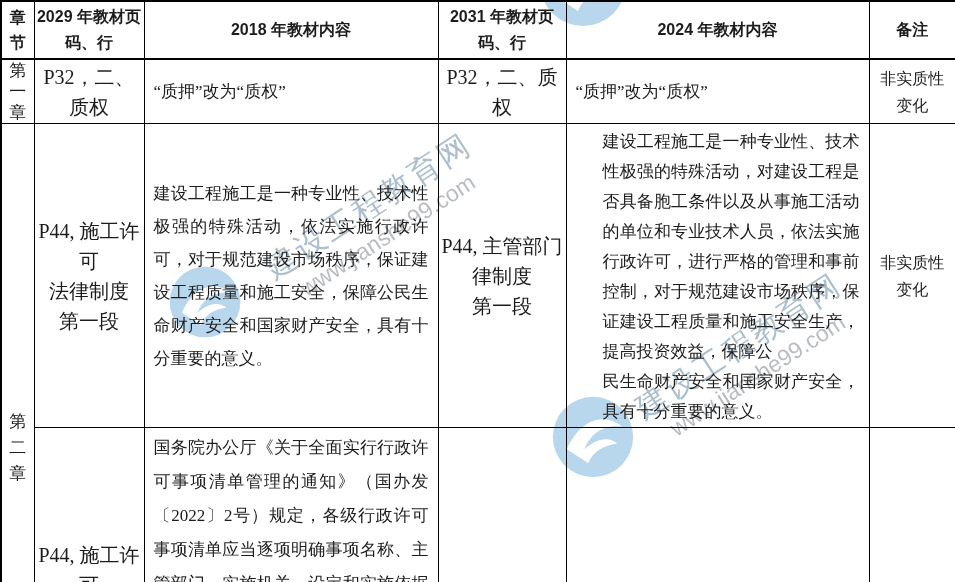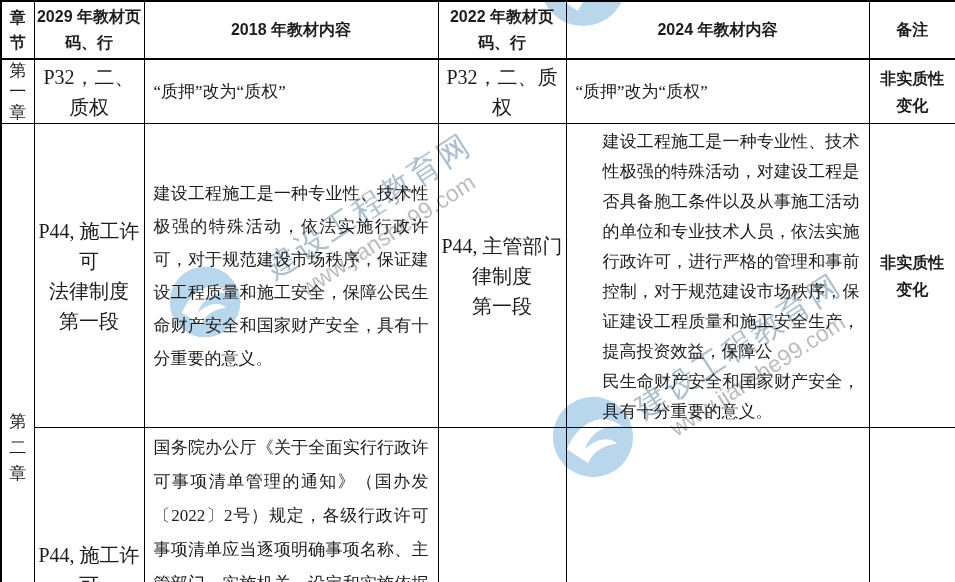--- a/index.html
+++ b/index.html
@@ -83,21 +83,20 @@
   }
   td.c23{line-height:33px;vertical-align:middle;}
   td.c23.top{vertical-align:top;padding-top:3px;line-height:34px;}
   td.c22{line-height:30px;vertical-align:top;padding-top:3px;padding-left:36px;}
   td.remark-cell{
     text-align:center;
     vertical-align:middle;
     font-size:16px;
     line-height:27px;
     padding:0 4px;
-    font-weight:bold;
   }
 </style>
 </head>
 <body>
 
 <div class="page">
 
   <div class="wm-layer">
 
     <svg class="wm-logo" style="left:538px;top:-62px;" width="90" height="90" viewBox="0 0 90 90">
@@ -132,21 +131,21 @@
       <col style="width:128px">
       <col style="width:303px">
       <col style="width:87px">
     </colgroup>
 
     <tbody>
         <tr class="hdr" style="height:58px;">
       <td class="chapter" style="font-size:16px;line-height:25px;">章节</td>
       <td>2029 年教材页码、行</td>
       <td>2018 年教材内容</td>
-      <td>2022 年教材页码、行</td>
+      <td>2031 年教材页码、行</td>
       <td>2024 年教材内容</td>
       <td>备注</td>
     </tr>
 
     <tr style="height:64px;">
       <td class="chapter">第一章</td>
       <td class="page-cell">P32，二、质权</td>
       <td class="content-cell c23">“质押”改为“质权”</td>
       <td class="page-cell">P32，二、质权</td>
       <td class="content-cell c23">“质押”改为“质权”</td>

